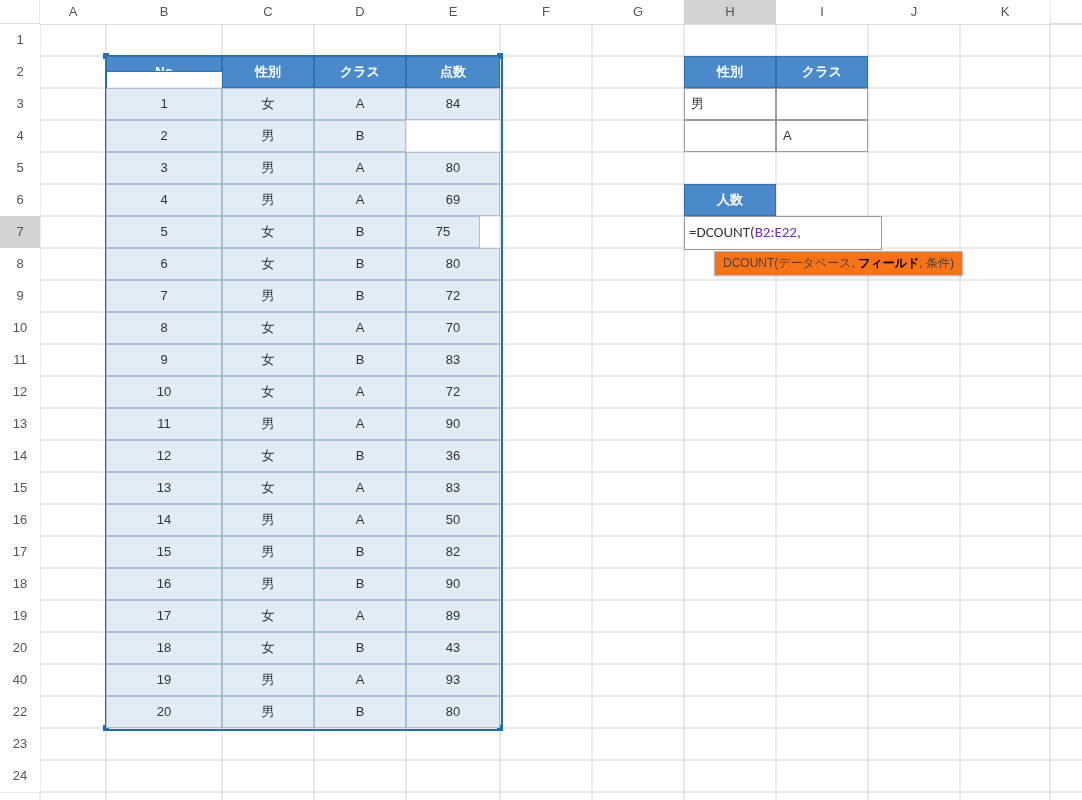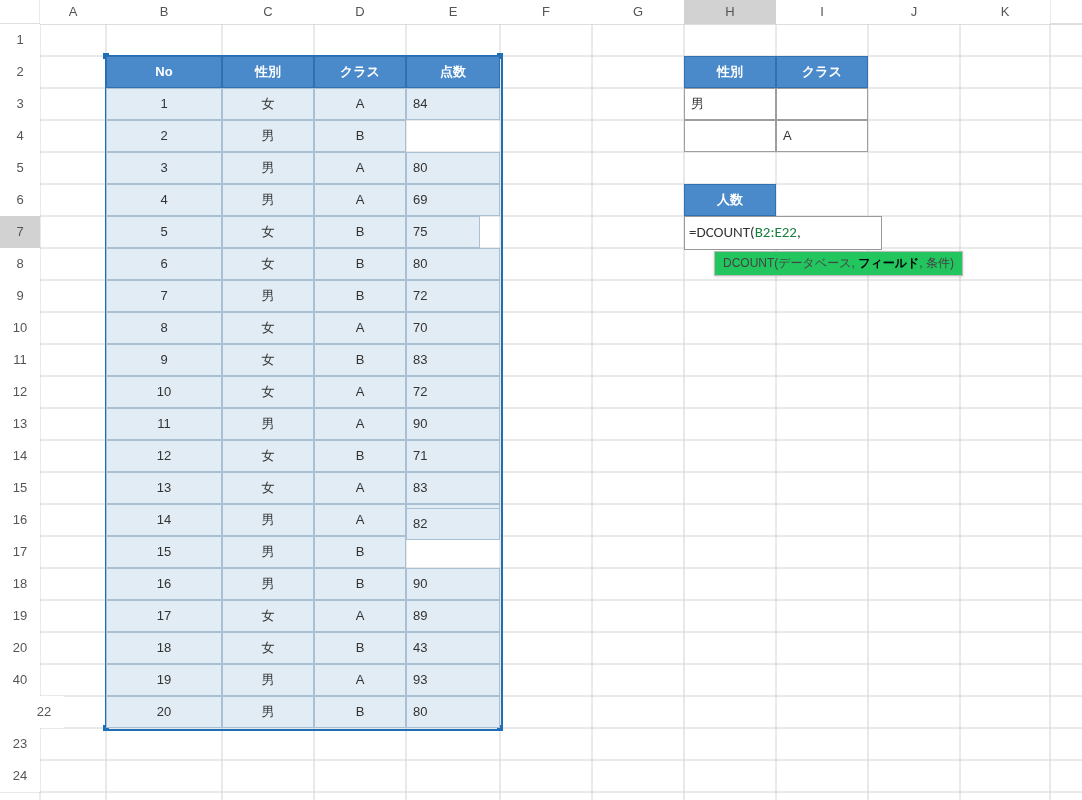--- a/index.html
+++ b/index.html
@@ -13,41 +13,41 @@
 .rowh{position:absolute;left:0;width:40px;text-align:center;color:#555;background:#fff}
 .rowh.sel{background:#d2d2d2}
 
 
 .colh{position:absolute;top:0;height:24px;line-height:24px;text-align:center;color:#555;background:#fff}
 .colh.sel{background:#d2d2d2}
 
 
 .cell{position:absolute;box-sizing:border-box;height:32px;line-height:30px;padding:0 6px;overflow:hidden;white-space:nowrap}
 .c-center{text-align:center}
-.c-right{text-align:left}
+.c-right{text-align:center}
 .c-left{text-align:left}
 
 
 .th-blue{background:#4a8aca;color:#fff;font-weight:bold;text-align:center;border:1px solid #2f70b0}
 
 
 .tb-body{background:#e2ecf5;border:1px solid #a8bfd4}
 
 
 .crit{background:#fff;border:1px solid #9e9e9e}
 
 
 .marquee{position:absolute;border:2px solid #1f6fb8;pointer-events:none}
 .handle{position:absolute;width:6px;height:6px;background:#1f6fb8}
 
 
 .formula-cell{position:absolute;background:#fff;border:1px solid #999}
 .formula-text{font-family:"Calibri","Meiryo",sans-serif;font-size:15px}
 .ref-box{position:absolute;border:1px solid #c33;pointer-events:none}
-.tooltip{position:absolute;background:#22c55e;border:1px solid #bcbcbc;padding:3px 8px;font-size:12px;color:#444;white-space:nowrap;box-shadow:0 1px 3px rgba(0,0,0,.15)}
+.tooltip{position:absolute;background:#f97316;border:1px solid #bcbcbc;padding:3px 8px;font-size:12px;color:#444;white-space:nowrap;box-shadow:0 1px 3px rgba(0,0,0,.15)}
 .tooltip b{font-weight:bold;color:#000}
 
 
 .rowmark{position:absolute;left:0;width:40px;height:2px;background:#107c41}
 </style>
 </head>
 <body>
 
 <div class="sheet" id="sheet">
   <svg class="grid" id="gridsvg" width="1082" height="800">
@@ -94,21 +94,21 @@
   <div class="marquee" id="marquee" style="left: 105px; top: 55px; width: 394px; height: 672px;"></div>
   <div class="handle" id="h-tl" style="left: 103px; top: 53px;"></div>
   <div class="handle" id="h-tr" style="left: 497px; top: 53px;"></div>
   <div class="handle" id="h-bl" style="left: 103px; top: 725px;"></div>
   <div class="handle" id="h-br" style="left: 497px; top: 725px;"></div>
 
   <div class="ref-box" id="refbox" style="left: 770px; top: 218px; width: 62px; height: 26px;"></div>
 
   <div class="formula-cell" id="formcell" style="left: 684px; top: 216px; width: 188px; height: 32px; line-height: 30px; padding: 0px 4px;">
     <span class="formula-text">
-      <span>=DCOUNT(</span><span style="color:#15803d">B2:E22</span><span>,</span>
+      <span>=DCOUNT(</span><span style="color:#6d28d9">B2:E22</span><span>,</span>
     </span>
   </div>
 
   <div class="tooltip" id="tip" style="left: 714px; top: 251px;">DCOUNT(データベース, <b>フィールド</b>, 条件)</div>
 
   <div class="rowmark" id="rowmark" style="top: 246px;"></div>
 <div class="colh" style="left: 40px; width: 66px;">A</div>
     <div class="colh" style="left: 106px; width: 116px;">B</div>
     <div class="colh" style="left: 222px; width: 92px;">C</div>
     <div class="colh" style="left: 314px; width: 92px;">D</div>
@@ -133,24 +133,24 @@
     <div class="rowh" style="top: 376px; height: 32px; line-height: 32px;">12</div>
     <div class="rowh" style="top: 408px; height: 32px; line-height: 32px;">13</div>
     <div class="rowh" style="top: 440px; height: 32px; line-height: 32px;">14</div>
     <div class="rowh" style="top: 472px; height: 32px; line-height: 32px;">15</div>
     <div class="rowh" style="top: 504px; height: 32px; line-height: 32px;">16</div>
     <div class="rowh" style="top: 536px; height: 32px; line-height: 32px;">17</div>
     <div class="rowh" style="top: 568px; height: 32px; line-height: 32px;">18</div>
     <div class="rowh" style="top: 600px; height: 32px; line-height: 32px;">19</div>
     <div class="rowh" style="top: 632px; height: 32px; line-height: 32px;">20</div>
     <div class="rowh" style="top: 664px; height: 32px; line-height: 32px;">40</div>
-    <div class="rowh" style="top: 696px; height: 32px; line-height: 32px; padding-left: 24px;">22</div>
+    <div class="rowh" style="top: 696px; height: 32px; line-height: 32px;">22</div>
     <div class="rowh" style="top: 728px; height: 32px; line-height: 32px;">23</div>
     <div class="rowh" style="top: 760px; height: 32px; line-height: 32px;">24</div>
-    <div class="cell th-blue c-center" style="left: 106px; top: 56px; width: 116px; height: 32px; line-height: 30px;">No</div>
+    <div class="cell th-blue c-center" style="left: 106px; top: 56px; width: 116px; height: 16px; line-height: 30px;">No</div>
     <div class="cell th-blue c-center" style="left: 222px; top: 56px; width: 92px; height: 32px; line-height: 30px;">性別</div>
     <div class="cell th-blue c-center" style="left: 314px; top: 56px; width: 92px; height: 32px; line-height: 30px;">クラス</div>
     <div class="cell th-blue c-center" style="left: 406px; top: 56px; width: 94px; height: 32px; line-height: 30px;">点数</div>
     <div class="cell tb-body c-center" style="left: 106px; top: 88px; width: 116px; height: 32px; line-height: 30px;">1</div>
     <div class="cell tb-body c-center" style="left: 222px; top: 88px; width: 92px; height: 32px; line-height: 30px;">女</div>
     <div class="cell tb-body c-center" style="left: 314px; top: 88px; width: 92px; height: 32px; line-height: 30px;">A</div>
     <div class="cell tb-body c-right" style="left: 406px; top: 88px; width: 94px; height: 32px; line-height: 30px;">84</div>
     <div class="cell tb-body c-center" style="left: 106px; top: 120px; width: 116px; height: 32px; line-height: 30px;">2</div>
     <div class="cell tb-body c-center" style="left: 222px; top: 120px; width: 92px; height: 32px; line-height: 30px;">男</div>
     <div class="cell tb-body c-center" style="left: 314px; top: 120px; width: 92px; height: 32px; line-height: 30px;">B</div>
@@ -187,33 +187,33 @@
     <div class="cell tb-body c-center" style="left: 222px; top: 376px; width: 92px; height: 32px; line-height: 30px;">女</div>
     <div class="cell tb-body c-center" style="left: 314px; top: 376px; width: 92px; height: 32px; line-height: 30px;">A</div>
     <div class="cell tb-body c-right" style="left: 406px; top: 376px; width: 94px; height: 32px; line-height: 30px;">72</div>
     <div class="cell tb-body c-center" style="left: 106px; top: 408px; width: 116px; height: 32px; line-height: 30px;">11</div>
     <div class="cell tb-body c-center" style="left: 222px; top: 408px; width: 92px; height: 32px; line-height: 30px;">男</div>
     <div class="cell tb-body c-center" style="left: 314px; top: 408px; width: 92px; height: 32px; line-height: 30px;">A</div>
     <div class="cell tb-body c-right" style="left: 406px; top: 408px; width: 94px; height: 32px; line-height: 30px;">90</div>
     <div class="cell tb-body c-center" style="left: 106px; top: 440px; width: 116px; height: 32px; line-height: 30px;">12</div>
     <div class="cell tb-body c-center" style="left: 222px; top: 440px; width: 92px; height: 32px; line-height: 30px;">女</div>
     <div class="cell tb-body c-center" style="left: 314px; top: 440px; width: 92px; height: 32px; line-height: 30px;">B</div>
-    <div class="cell tb-body c-right" style="left: 406px; top: 440px; width: 94px; height: 32px; line-height: 30px;">71</div>
+    <div class="cell tb-body c-right" style="left: 406px; top: 440px; width: 94px; height: 32px; line-height: 30px;">36</div>
     <div class="cell tb-body c-center" style="left: 106px; top: 472px; width: 116px; height: 32px; line-height: 30px;">13</div>
     <div class="cell tb-body c-center" style="left: 222px; top: 472px; width: 92px; height: 32px; line-height: 30px;">女</div>
     <div class="cell tb-body c-center" style="left: 314px; top: 472px; width: 92px; height: 32px; line-height: 30px;">A</div>
     <div class="cell tb-body c-right" style="left: 406px; top: 472px; width: 94px; height: 32px; line-height: 30px;">83</div>
     <div class="cell tb-body c-center" style="left: 106px; top: 504px; width: 116px; height: 32px; line-height: 30px;">14</div>
     <div class="cell tb-body c-center" style="left: 222px; top: 504px; width: 92px; height: 32px; line-height: 30px;">男</div>
     <div class="cell tb-body c-center" style="left: 314px; top: 504px; width: 92px; height: 32px; line-height: 30px;">A</div>
     <div class="cell tb-body c-right" style="left: 406px; top: 504px; width: 94px; height: 32px; line-height: 30px;">50</div>
     <div class="cell tb-body c-center" style="left: 106px; top: 536px; width: 116px; height: 32px; line-height: 30px;">15</div>
     <div class="cell tb-body c-center" style="left: 222px; top: 536px; width: 92px; height: 32px; line-height: 30px;">男</div>
     <div class="cell tb-body c-center" style="left: 314px; top: 536px; width: 92px; height: 32px; line-height: 30px;">B</div>
-    <div class="cell tb-body c-right" style="left: 406px; top: 508px; width: 94px; height: 32px; line-height: 30px;">82</div>
+    <div class="cell tb-body c-right" style="left: 406px; top: 536px; width: 94px; height: 32px; line-height: 30px;">82</div>
     <div class="cell tb-body c-center" style="left: 106px; top: 568px; width: 116px; height: 32px; line-height: 30px;">16</div>
     <div class="cell tb-body c-center" style="left: 222px; top: 568px; width: 92px; height: 32px; line-height: 30px;">男</div>
     <div class="cell tb-body c-center" style="left: 314px; top: 568px; width: 92px; height: 32px; line-height: 30px;">B</div>
     <div class="cell tb-body c-right" style="left: 406px; top: 568px; width: 94px; height: 32px; line-height: 30px;">90</div>
     <div class="cell tb-body c-center" style="left: 106px; top: 600px; width: 116px; height: 32px; line-height: 30px;">17</div>
     <div class="cell tb-body c-center" style="left: 222px; top: 600px; width: 92px; height: 32px; line-height: 30px;">女</div>
     <div class="cell tb-body c-center" style="left: 314px; top: 600px; width: 92px; height: 32px; line-height: 30px;">A</div>
     <div class="cell tb-body c-right" style="left: 406px; top: 600px; width: 94px; height: 32px; line-height: 30px;">89</div>
     <div class="cell tb-body c-center" style="left: 106px; top: 632px; width: 116px; height: 32px; line-height: 30px;">18</div>
     <div class="cell tb-body c-center" style="left: 222px; top: 632px; width: 92px; height: 32px; line-height: 30px;">女</div>

